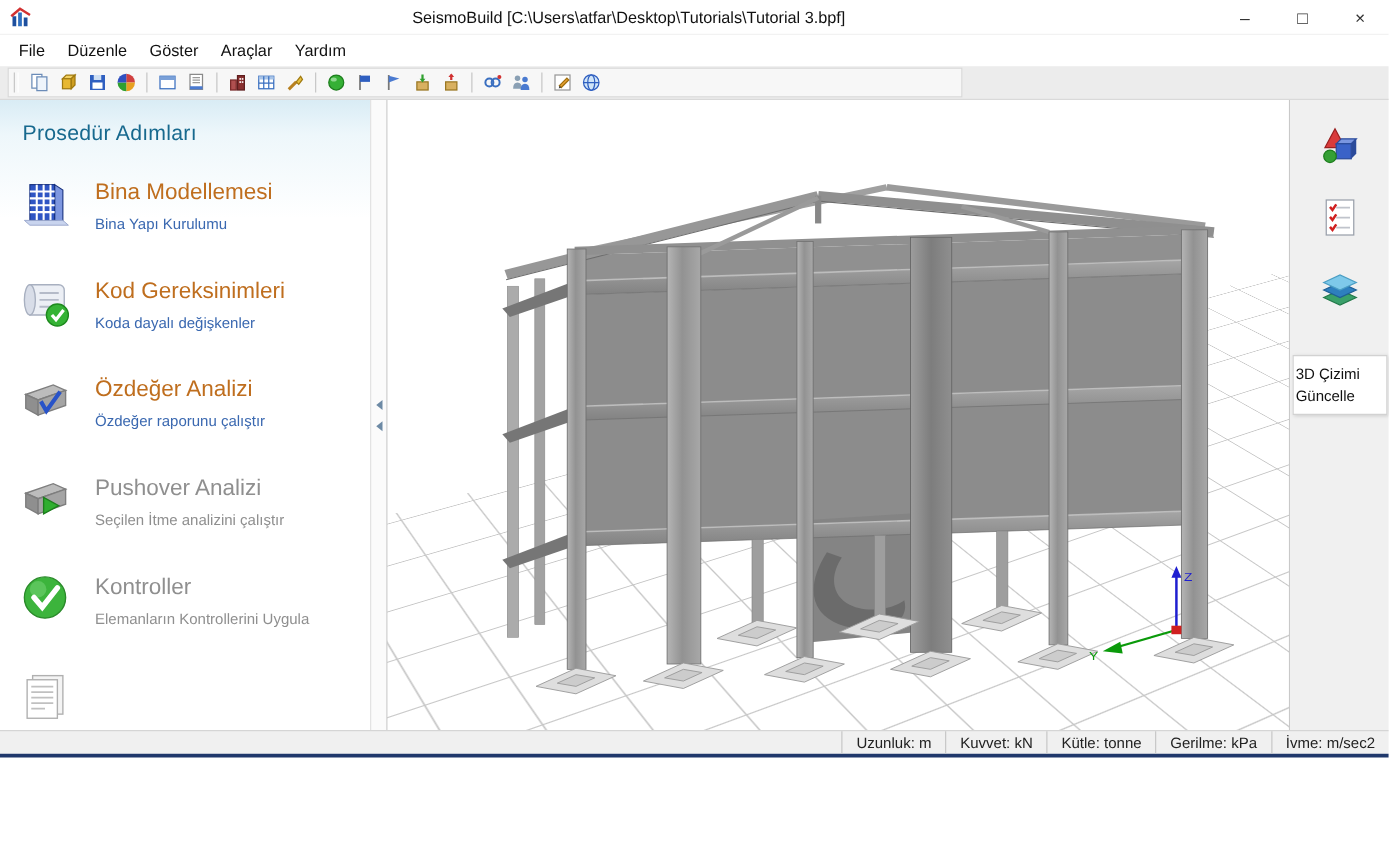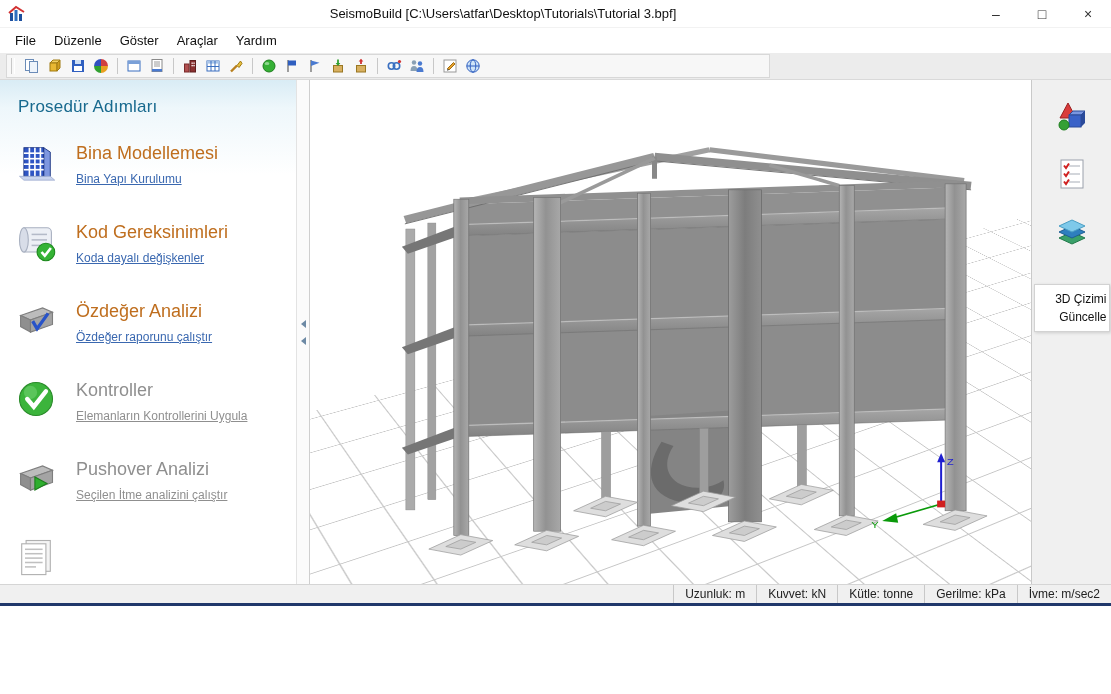--- a/index.html
+++ b/index.html
@@ -34,21 +34,21 @@
   .sidebar { width:296px; background:#fff; position:relative;
     background:linear-gradient(180deg,#d9ecf5 0%,#eef7fb 28px,#ffffff 95px); }
   .sidebar-title { padding:17px 0 12px 18px; font-size:17px; color:#17698e; letter-spacing:.2px; }
   .steps { display:flex; flex-direction:column; }
   .step { display:flex; align-items:flex-start; gap:16px; padding:11px 10px 11px 14px;
     cursor:pointer; min-height:79px; }
   .step-icon { width:46px; height:44px; flex:0 0 auto; }
   .step-icon svg { width:44px; height:44px; }
   .step-text { padding-top:3px; }
   .step-label { font-size:18px; margin-bottom:8px; }
-  .step-sub { font-size:12px;text-decoration:underline; }
+  .step-sub { font-size:12px; }
   .step.done .step-label { color:#bf6e1e; }
   .step.done .step-sub { color:#3a68b0; }
   .step.pending .step-label { color:#8f8f8f; }
   .step.pending .step-sub { color:#8f8f8f; }
 
   .splitter { width:13px; background:#fbfbfb; border-left:1px solid #e3e3e3;
     display:flex; flex-direction:column; align-items:center; justify-content:center;
     gap:9px; cursor:col-resize; }
   .splitter .arr { width:0; height:0; border-top:4px solid transparent; border-bottom:4px solid transparent;
     border-right:5px solid #6d8aa5; }
@@ -63,21 +63,21 @@
     transform-origin:50% 0; }
   .building-svg { position:absolute; left:0; top:0; width:100%; height:100%; }
 
   .right-panel { width:80px; background:#f0f0f0; border-left:1px solid #c9c9c9;
     display:flex; flex-direction:column; align-items:center; padding-top:14px; }
   .rp-tool { width:44px; height:44px; margin-bottom:14px; display:flex; align-items:center;
     justify-content:center; cursor:pointer; }
   .rp-tool svg { width:34px; height:34px; }
   .update-3d { margin-top:16px; width:76px; background:#fff; border:1px solid #d2d2d2;
     box-shadow:1px 1px 3px rgba(0,0,0,.15); font-size:12px; color:#111; line-height:1.5;
-    padding:5px 2px; text-align:right; cursor:pointer;
+    padding:5px 2px; text-align:left; cursor:pointer;
     font-family:"Liberation Sans","DejaVu Sans",sans-serif; }
 
   
   .statusbar { height:19px; background:#f0f0f0; border-top:1px solid #d5d5d5;
     display:flex; font-size:12px; color:#222; }
   .status-spacer { flex:1; }
   .status-seg { border-left:1px solid #c8c8c8; padding:0 11px; height:100%;
     display:flex; align-items:center; white-space:nowrap; }
   .taskbar-sliver { height:3px; background:#20386b; }
 </style>
@@ -320,43 +320,43 @@
         </span>
         <div class="step-text">
           <div class="step-label">Özdeğer Analizi</div>
           <div class="step-sub">Özdeğer raporunu çalıştır</div>
         </div>
       </div>
 
       <div class="step pending">
         <span class="step-icon">
           <svg viewBox="0 0 40 40">
-            <circle cx="20" cy="20" r="15" fill="#3cb43c" stroke="#2a8a2a"></circle>
-            <circle cx="15" cy="14" r="6" fill="#6fd06f" opacity="0.6"></circle>
-            <path d="M12,20 l6,7 l11,-14" stroke="#fff" stroke-width="4" fill="none" stroke-linecap="round"></path>
-          </svg>
-        </span>
-        <div class="step-text">
-          <div class="step-label">Kontroller</div>
-          <div class="step-sub">Elemanların Kontrollerini Uygula</div>
-        </div>
-      </div>
-
-      <div class="step pending">
-        <span class="step-icon">
-          <svg viewBox="0 0 40 40">
             <polygon points="6,16 26,9 35,13 15,20" fill="#bcbcbc" stroke="#7e7e7e"></polygon>
             <polygon points="6,16 15,20 15,31 6,26" fill="#8f8f8f" stroke="#7e7e7e"></polygon>
             <polygon points="15,20 35,13 35,24 15,31" fill="#a4a4a4" stroke="#7e7e7e"></polygon>
             <polygon points="19,19 19,31 30,25" fill="#2fae2f" stroke="#1d7e1d"></polygon>
           </svg>
         </span>
         <div class="step-text">
           <div class="step-label">Pushover Analizi</div>
           <div class="step-sub">Seçilen İtme analizini çalıştır</div>
+        </div>
+      </div>
+
+      <div class="step pending">
+        <span class="step-icon">
+          <svg viewBox="0 0 40 40">
+            <circle cx="20" cy="20" r="15" fill="#3cb43c" stroke="#2a8a2a"></circle>
+            <circle cx="15" cy="14" r="6" fill="#6fd06f" opacity="0.6"></circle>
+            <path d="M12,20 l6,7 l11,-14" stroke="#fff" stroke-width="4" fill="none" stroke-linecap="round"></path>
+          </svg>
+        </span>
+        <div class="step-text">
+          <div class="step-label">Kontroller</div>
+          <div class="step-sub">Elemanların Kontrollerini Uygula</div>
         </div>
       </div>
 
       <div class="step pending">
         <span class="step-icon">
           <svg viewBox="0 0 40 40">
             <rect x="11" y="5" width="22" height="28" fill="#f4f4f4" stroke="#b0b0b0"></rect>
             <rect x="7" y="8" width="22" height="28" fill="#ffffff" stroke="#b0b0b0"></rect>
             <g stroke="#c0c0c0" stroke-width="1.4">
               <line x1="10" y1="13" x2="26" y2="13"></line>

